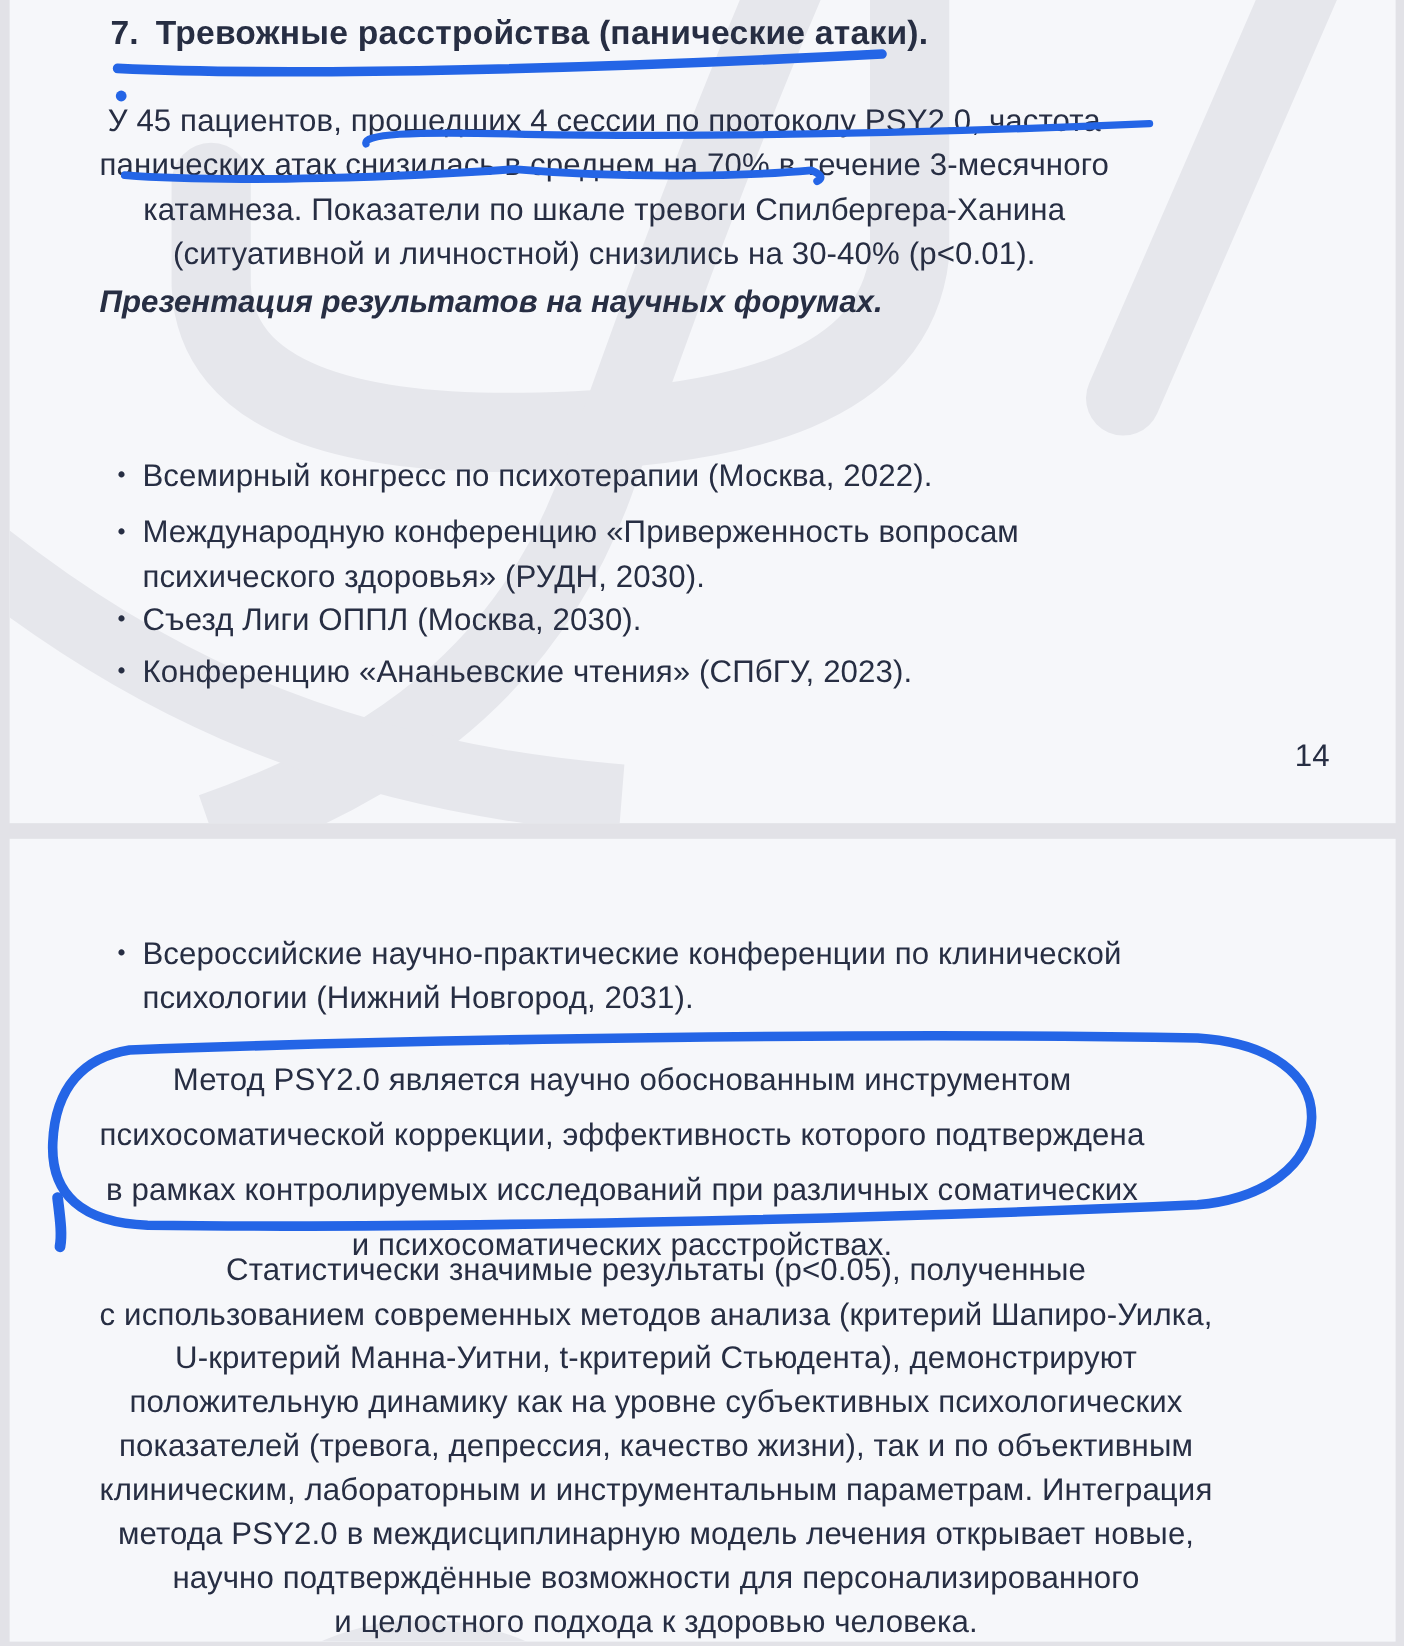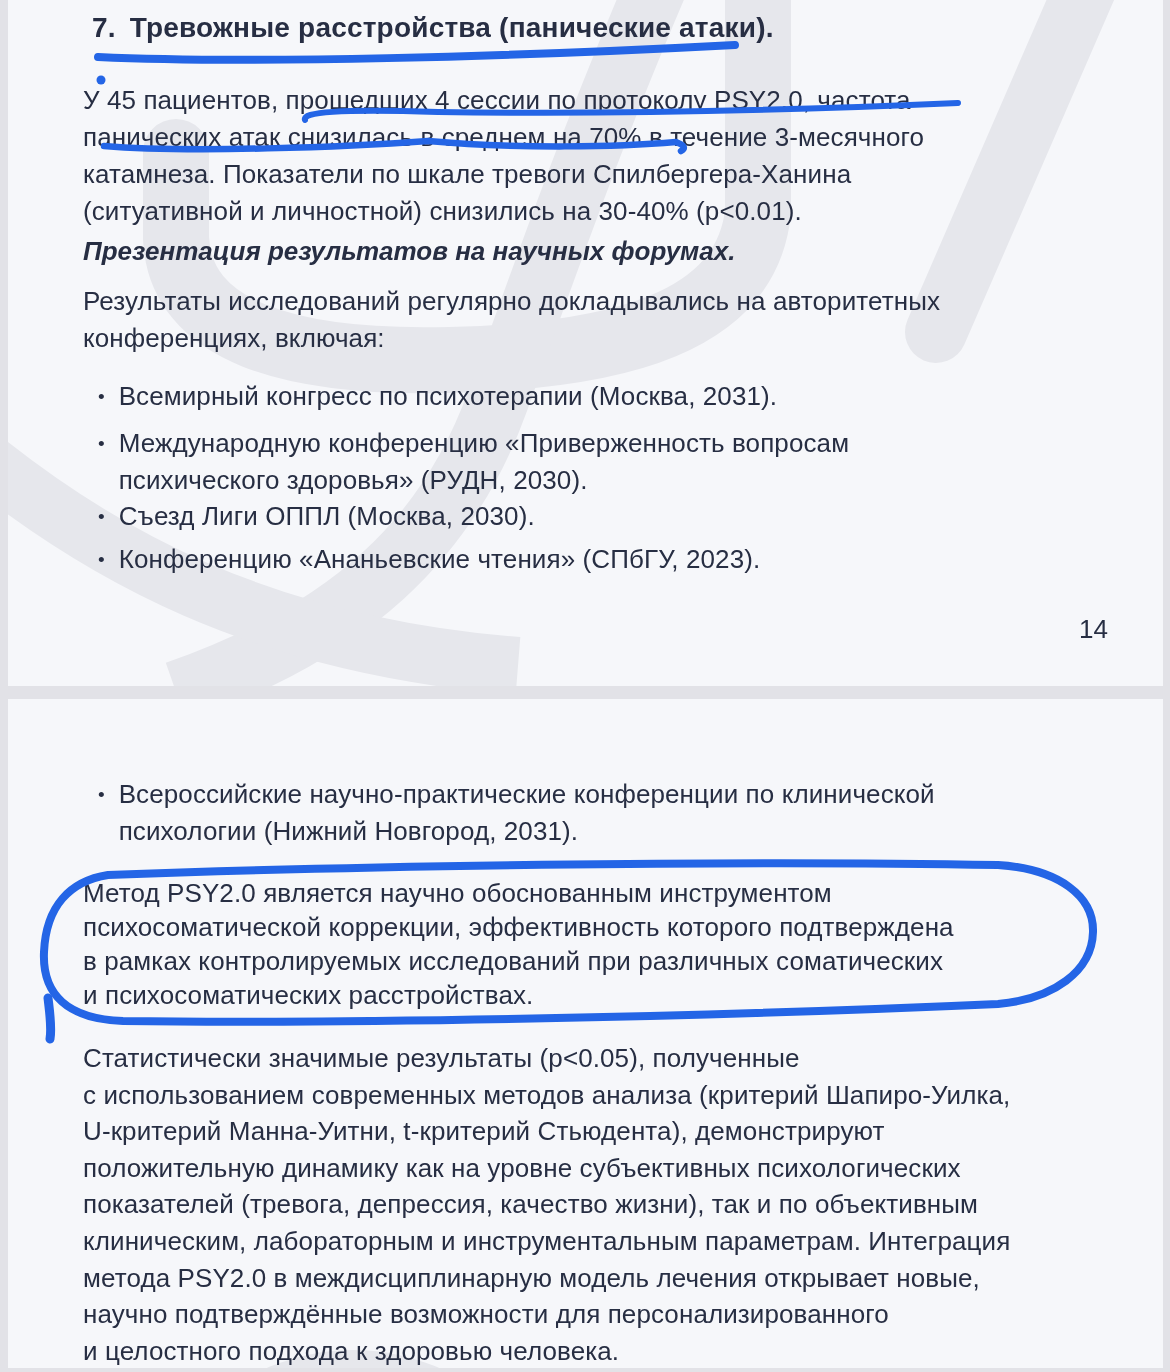--- a/index.html
+++ b/index.html
@@ -29,25 +29,25 @@
   .heading{
     position:absolute;left:84px;top:12px;display:flex;gap:14px;
     font-size:28px;font-weight:700;letter-spacing:.2px;
   }
   .subheading{position:absolute;left:75px;top:236px;font-size:26px;font-weight:700;font-style:italic;}
   .bullet-row{position:absolute;left:90px;display:flex;align-items:flex-start;gap:14px;}
   .bullet-dot{font-size:19px;line-height:37px;flex:0 0 auto;}
   .b1{top:378px;} .b2{top:425px;} .b3{top:498px;} .b4{top:541px;}
   .p2-bullet{top:77px;}
   .page-number{position:absolute;left:1071px;top:614px;font-size:26px;}
-  .circled-par{top:177px;line-height:34px;}
+  .circled-par{top:177px;line-height:46px;}
   .stats-par{top:341px;line-height:36.6px;}
   .intro{top:283px;}
   .par1{top:82px;}
-  .p2-text-left{left:75px;}
+  .p2-text-left{left:75px;text-align:center;}
 </style>
 </head>
 <body>
 
 <div class="canvas">
 
   <div class="page page1">
 
     <svg class="wm-svg" width="1155" height="686" viewBox="0 0 1155 686" aria-hidden="true">
       <path class="wm-stroke" stroke-width="66" stroke-linecap="round" d="M 168,152 L 168,238 C 172,332 282,364 442,360 C 612,356 738,322 750,212 L 750,-60"></path>
@@ -60,26 +60,24 @@
       <span>7.</span>
       <span>Тревожные расстройства (панические атаки).</span>
     </div>
 
     <div class="txt par1 p2-text-left">У 45 пациентов, прошедших 4 сессии по протоколу PSY2.0, частота
 панических атак снизилась в среднем на 70% в течение 3-месячного
 катамнеза. Показатели по шкале тревоги Спилбергера-Ханина
 (ситуативной и личностной) снизились на 30-40% (p&lt;0.01).</div>
 
     <div class="subheading">Презентация результатов на научных форумах.</div>
-    <div class="txt intro p2-text-left">Результаты исследований регулярно докладывались на авторитетных
-конференциях, включая:</div>
 
     <div class="bullet-row b1">
       <span class="bullet-dot">•</span>
-      <span class="txt" style="position:static">Всемирный конгресс по психотерапии (Москва, 2031).</span>
+      <span class="txt" style="position:static">Всемирный конгресс по психотерапии (Москва, 2022).</span>
     </div>
     <div class="bullet-row b2">
       <span class="bullet-dot">•</span>
       <span class="txt" style="position:static">Международную конференцию «Приверженность вопросам
 психического здоровья» (РУДН, 2030).</span>
     </div>
     <div class="bullet-row b3">
       <span class="bullet-dot">•</span>
       <span class="txt" style="position:static">Съезд Лиги ОППЛ (Москва, 2030).</span>
     </div>

